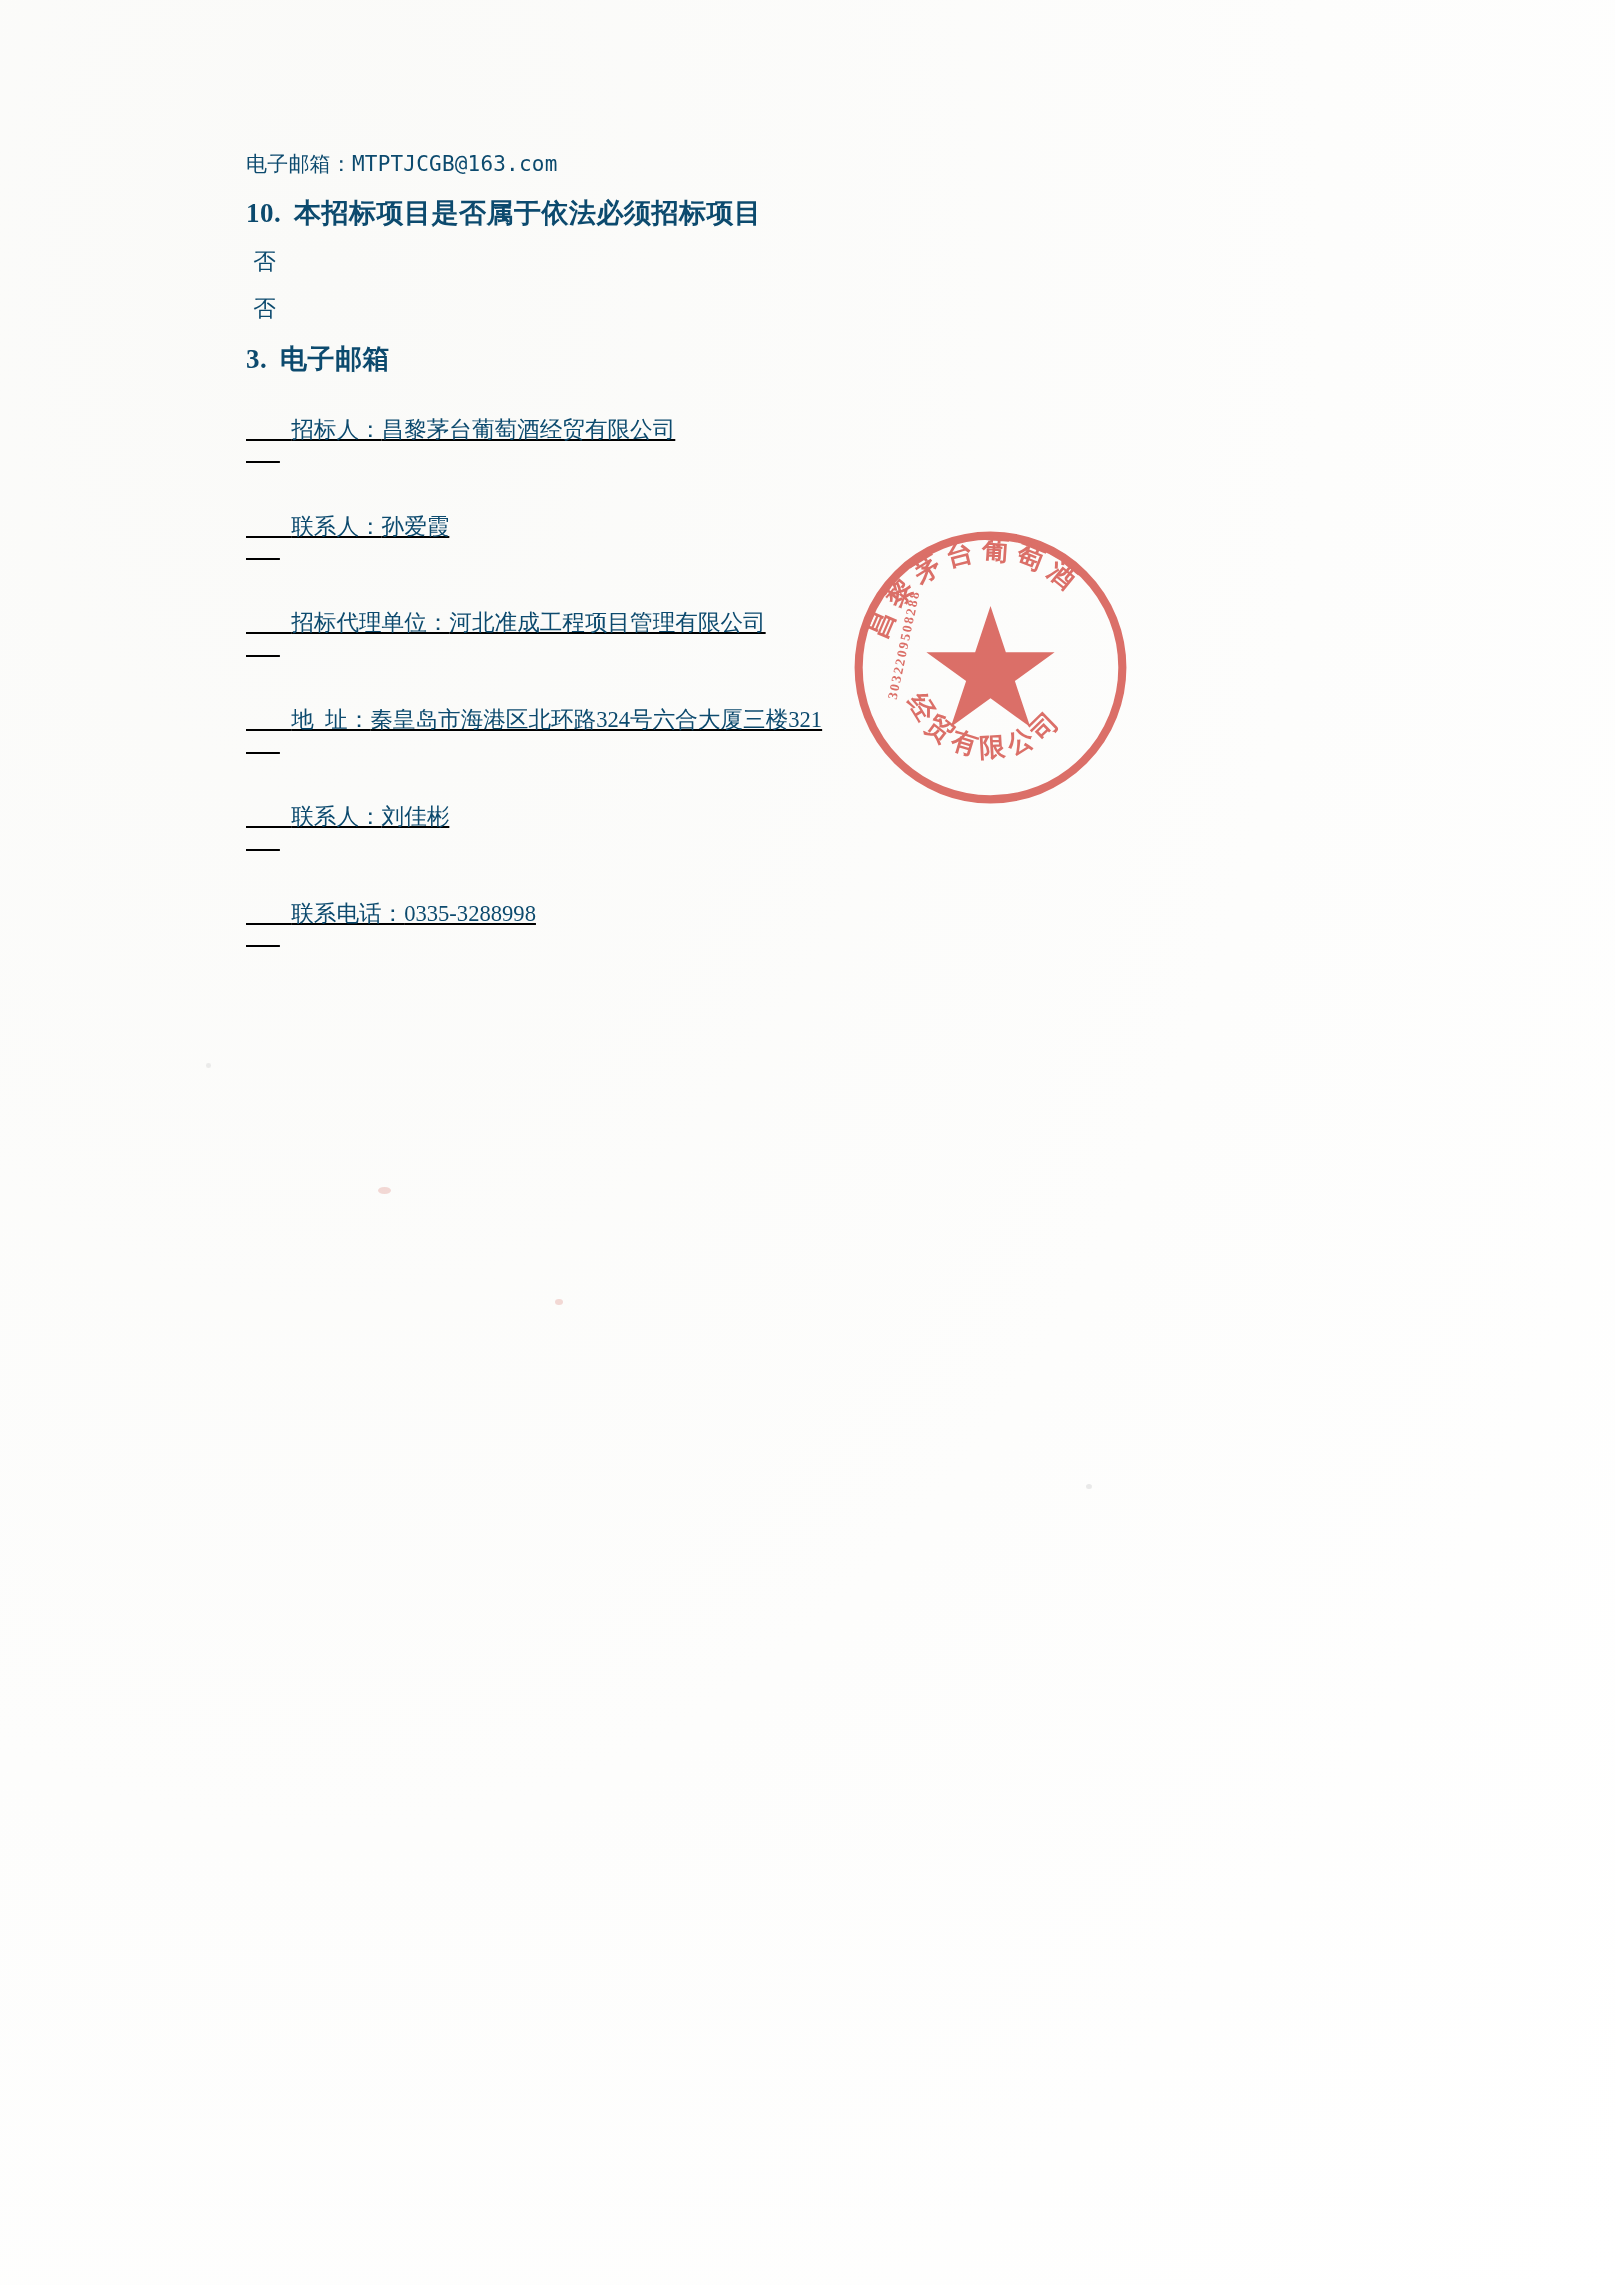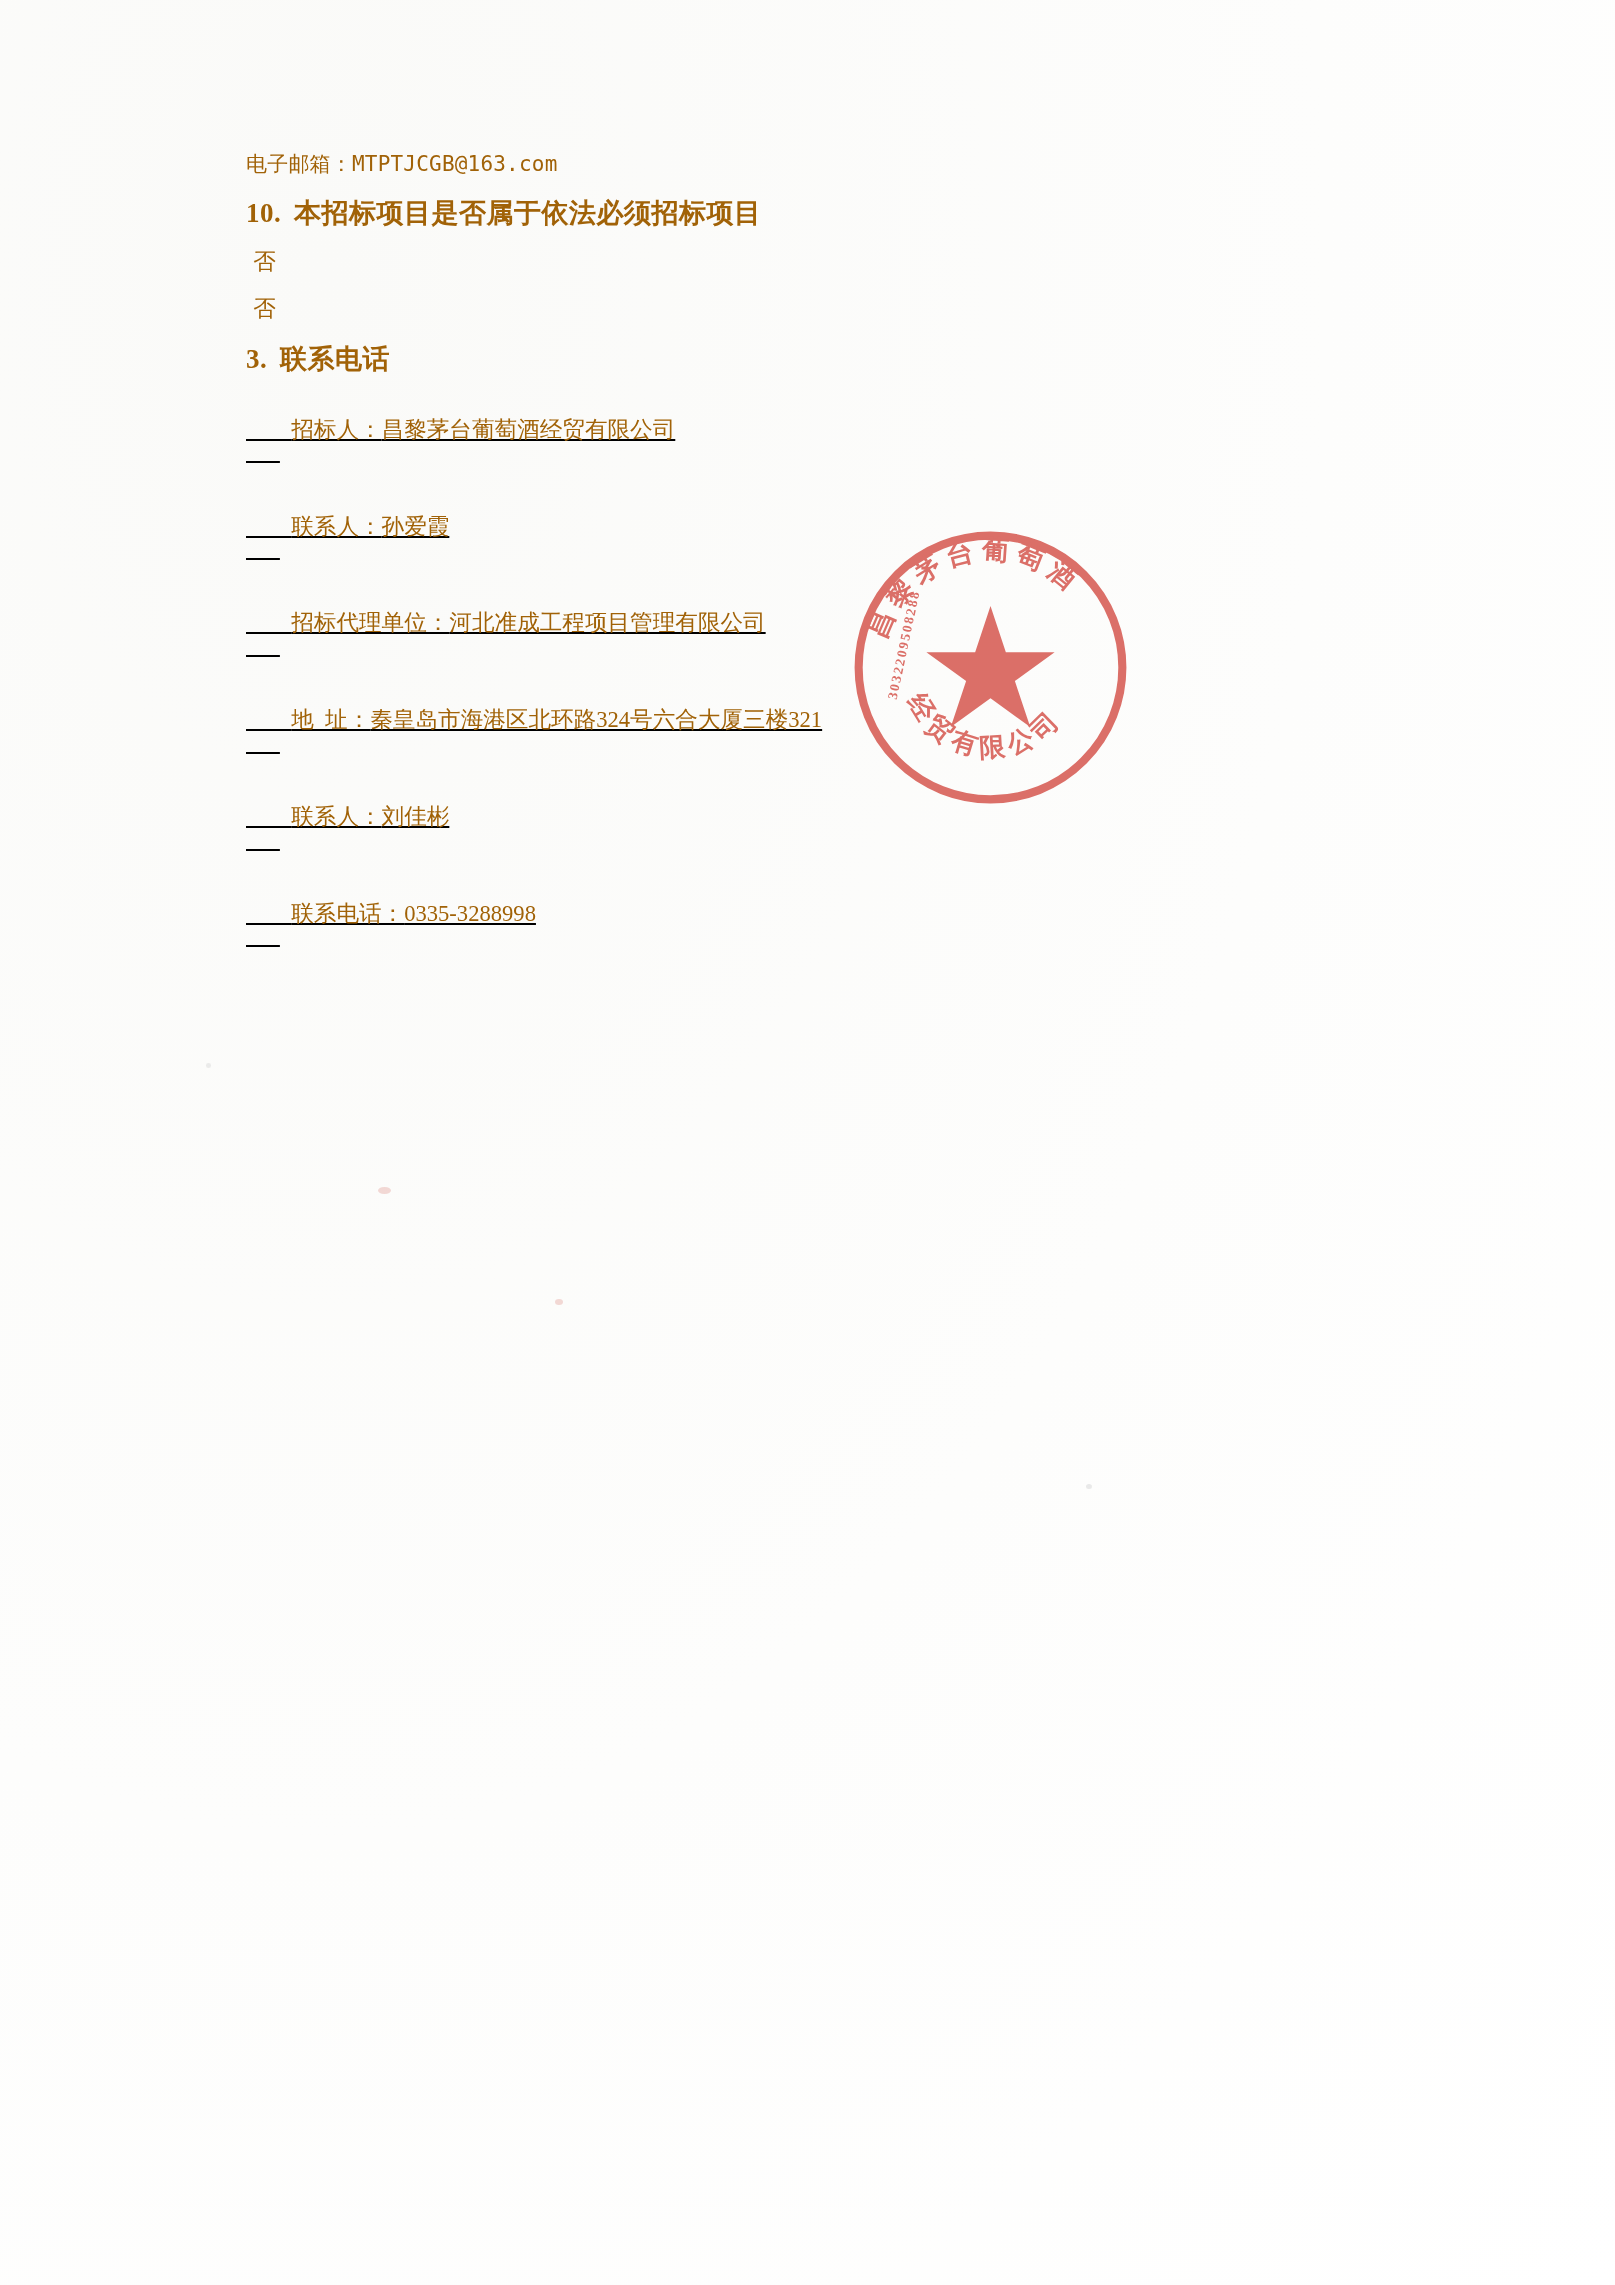--- a/index.html
+++ b/index.html
@@ -27,21 +27,21 @@
       radial-gradient(ellipse at 20% 12%, rgba(250,250,248,1) 0%, rgba(253,253,252,1) 55%, rgba(255,255,255,1) 100%);
     pointer-events: none;
   }
   .content {
     position: absolute;
     left: 246px;
     top: 154px;
     width: 1149px;
   }
   .line {
-    color: #a16207;
+    color: #0c4a6e;
     line-height: 1.0;
   }
   .small-line {
     font-size: 22.6px;
     margin-bottom: 23.5px;
     letter-spacing: 0.2px;
   }
   .mono-ish {
     font-family: "DejaVu Sans Mono", "Liberation Mono", monospace;
     font-size: 21px;
@@ -111,21 +111,21 @@
     <div class="line small-line mono-ish">电子邮箱：MTPTJCGB@163.com</div>
 
     <div class="line heading">
       <span class="num">10.</span><span>本招标项目是否属于依法必须招标项目</span>
     </div>
     <div class="line answer">否</div>
 
     <div class="line answer">否</div>
 
     <div class="line heading">
-      <span class="num">3.</span><span>联系电话</span>
+      <span class="num">3.</span><span>电子邮箱</span>
     </div>
 
     <div class="contact-block">
       <div class="line contact-line">
         <span>招标人：</span><span>昌黎茅台葡萄酒经贸有限公司</span>
       </div>
       <div class="line contact-line">
         <span>联系人：</span><span>孙爱霞</span>
       </div>
       <div class="line contact-line">

